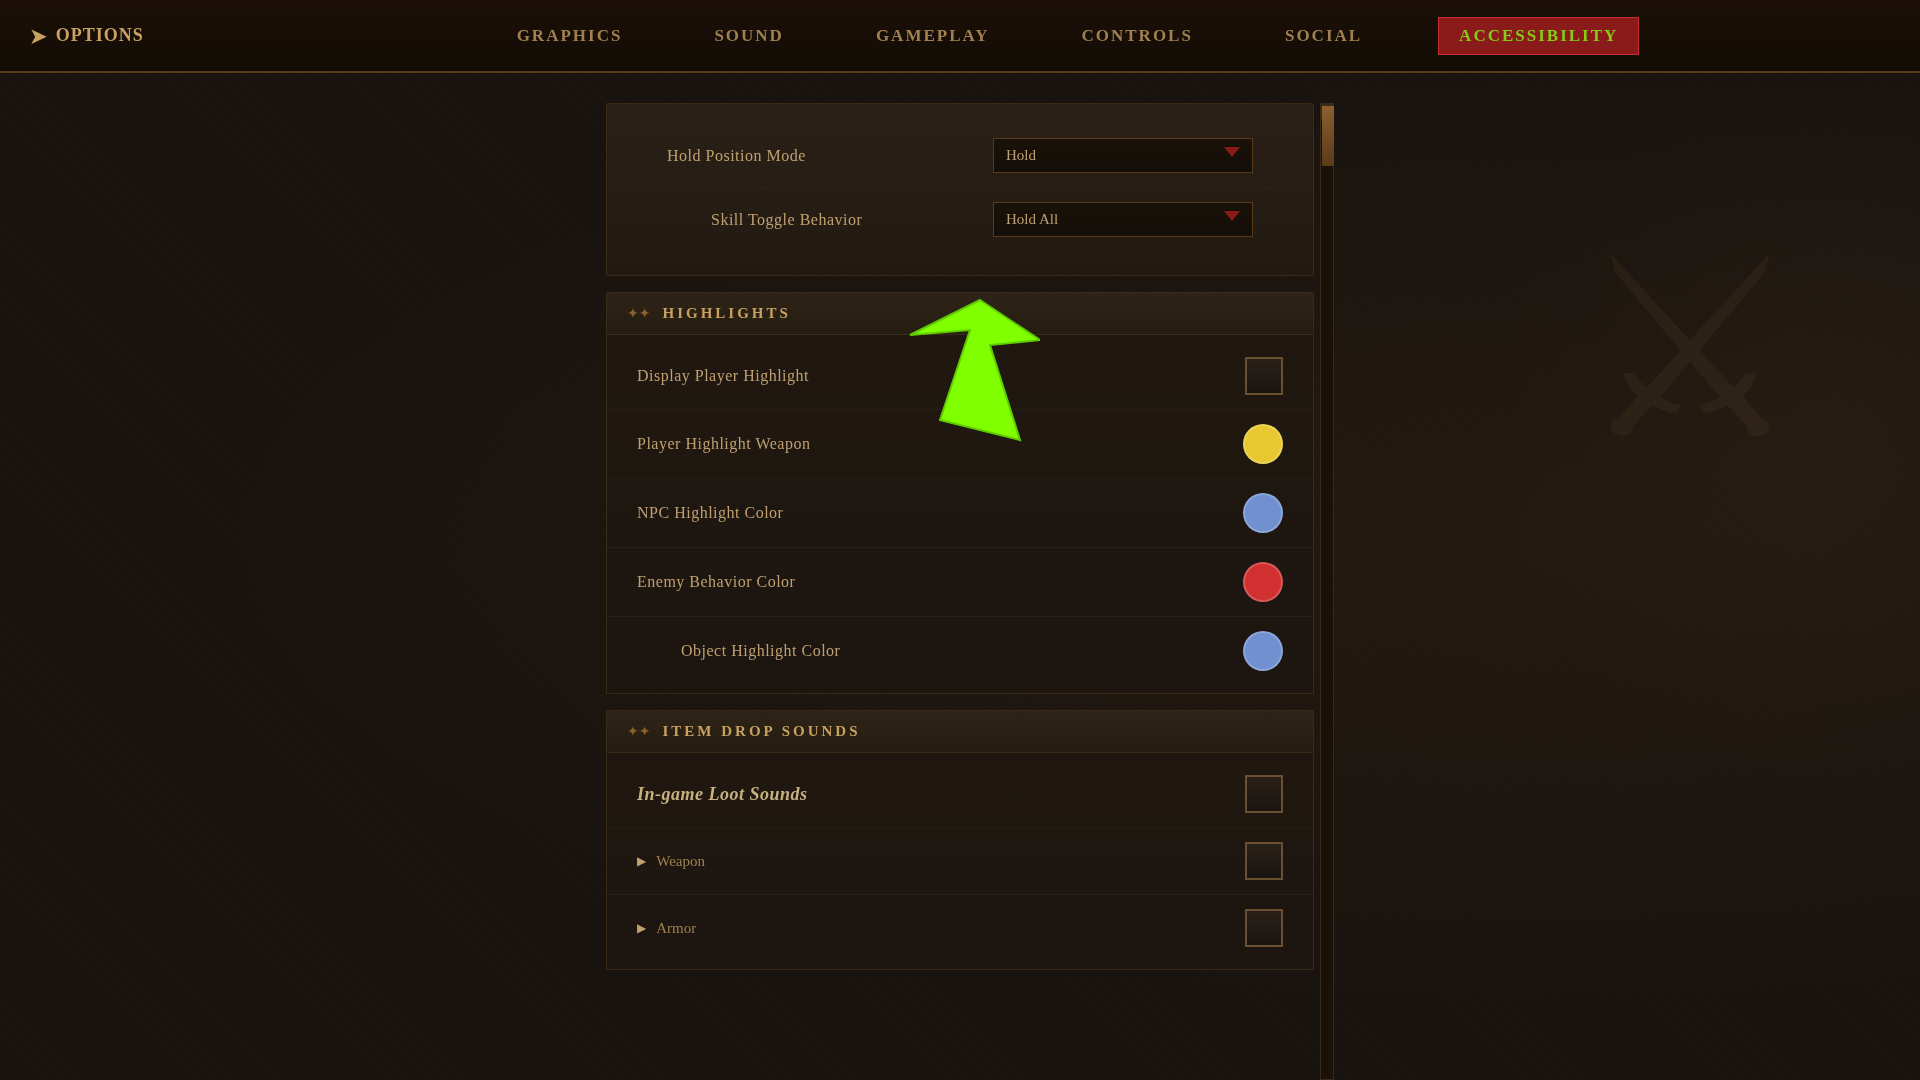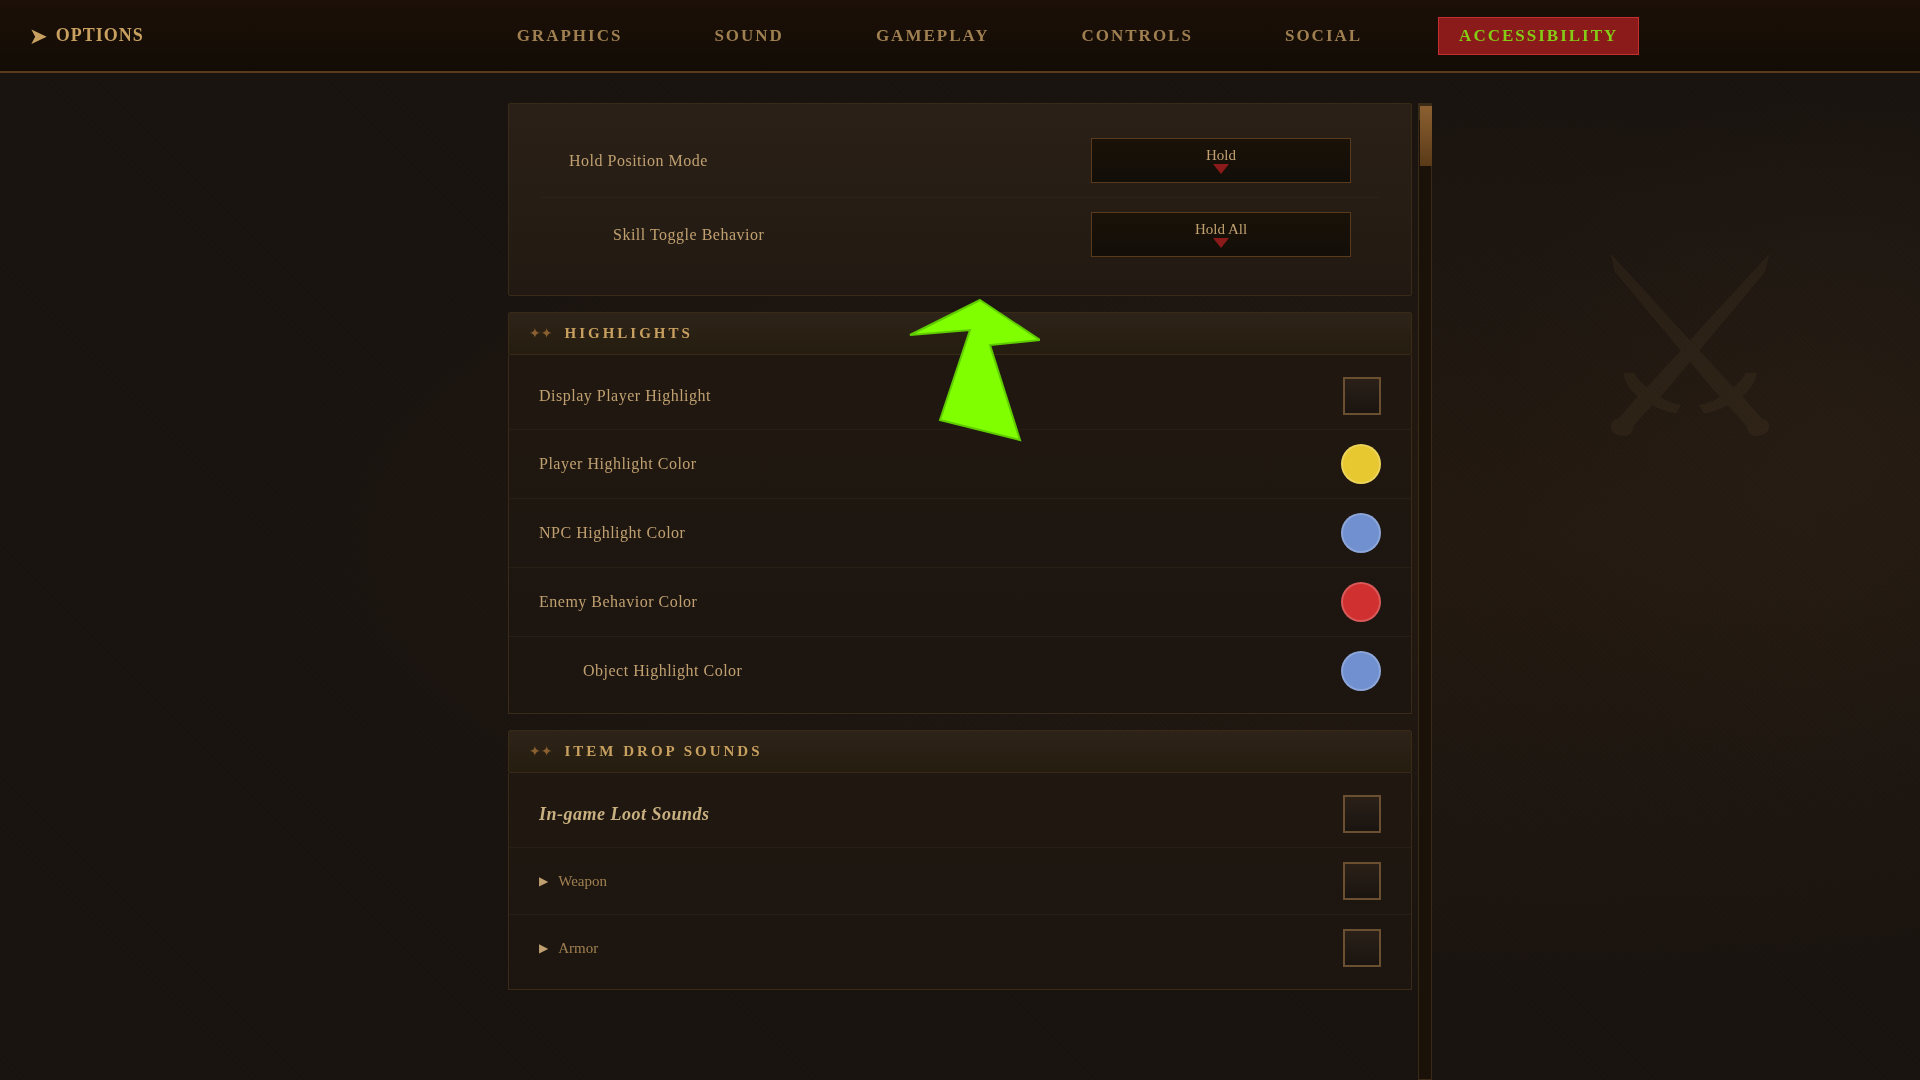--- a/index.html
+++ b/index.html
@@ -106,21 +106,21 @@
       top: 73px;
       left: 180px;
       right: 180px;
       bottom: 0;
       display: flex;
       justify-content: center;
       padding-top: 30px;
     }
 
     .settings-panel {
-      width: 904px;
+      width: 708px;
       background: transparent;
       position: relative;
     }
 
     
     .top-section {
       background: linear-gradient(180deg, #2a2018 0%, #221a12 100%);
       border: 1px solid #3a2a18;
       border-radius: 2px;
       padding: 20px 30px 24px 30px;
@@ -180,26 +180,24 @@
       font-size: 16px;
       letter-spacing: 0.5px;
     }
 
     
     .dropdown {
       width: 260px;
       background: linear-gradient(180deg, #1a1208 0%, #120e08 100%);
       border: 1px solid #5a3a1a;
       display: flex;
-      align-items: center;
       justify-content: space-between;
       padding: 8px 12px;
       cursor: pointer;
       position: relative;
-      flex-direction: column;
     }
 
     .dropdown-text {
       color: #c0a070;
       font-size: 15px;
     }
 
     .dropdown-arrow {
       width: 0;
       height: 0;
@@ -391,21 +389,21 @@
         <span class="section-title">HIGHLIGHTS</span>
       </div>
       <div class="section-body">
 
         <div class="setting-row">
           <span class="setting-label">Display Player Highlight</span>
           <div class="checkbox-square"></div>
         </div>
 
         <div class="setting-row">
-          <span class="setting-label">Player Highlight Color</span>
+          <span class="setting-label">Player Highlight Weapon</span>
           <div class="color-circle" style="background-color: #e8c830;"></div>
         </div>
 
         <div class="setting-row">
           <span class="setting-label">NPC Highlight Color</span>
           <div class="color-circle" style="background-color: #7090d0;"></div>
         </div>
 
         <div class="setting-row">
           <span class="setting-label">Enemy Behavior Color</span>

